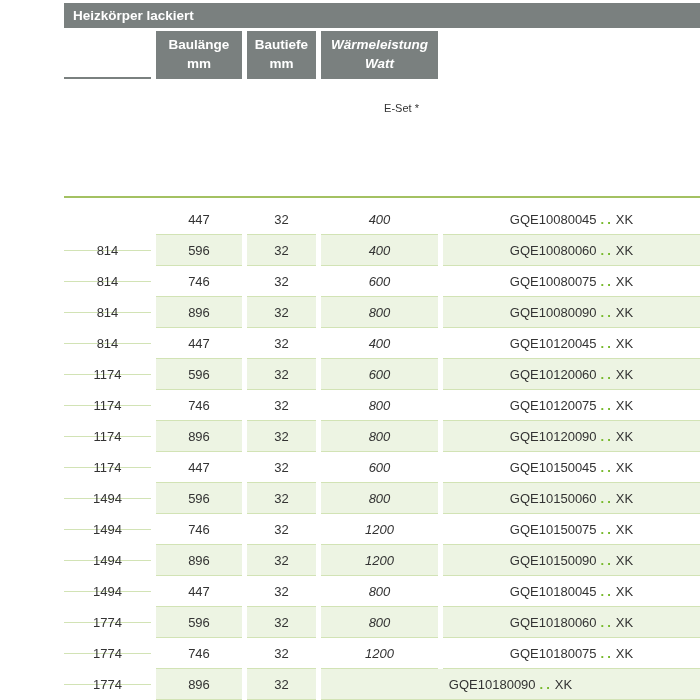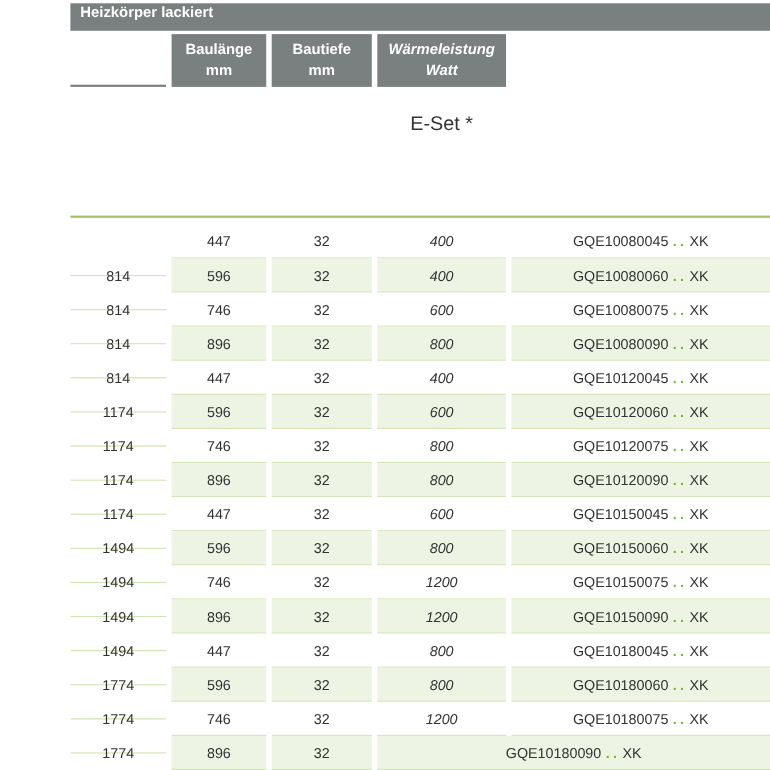--- a/index.html
+++ b/index.html
@@ -16,43 +16,43 @@
   body{
     width:700px;height:700px;background:#ffffff;
     font-family:"Liberation Sans", sans-serif;
     color:var(--body-text);
   }
   .page{position:relative;width:700px;height:700px;overflow:hidden;}
 
   .title-bar{
     position:absolute;left:64px;top:3px;width:636px;height:25px;
     background:var(--header-bg);color:var(--header-text);
-    display:flex;align-items:flex-start;padding-left:9px;
+    display:flex;align-items:center;padding-left:9px;
     font-size:13.5px;font-weight:bold;
   }
 
   .col-headers{
     position:absolute;left:64px;top:31px;width:636px;height:48px;
     display:flex;gap:5px;
   }
   .col-head{
     background:var(--header-bg);color:var(--header-text);
     font-size:13.5px;font-weight:bold;line-height:1.4;
     display:flex;align-items:center;justify-content:center;
     text-align:center;white-space:pre-line;
   }
   .w1{width:87px;margin-top:46px;}
   .w2{width:86px;text-align:center;}
-  .w3{width:91px;}
+  .w3{width:69px;}
   .w4{width:117px;font-style:italic;}
   .w5{flex:1;}
 
   .eset{
     position:absolute;left:343px;top:102px;width:117px;
-    text-align:center;font-size:18px;color:var(--body-text);
+    text-align:center;font-size:11px;color:var(--body-text);
   }
 
   .green-rule{
     position:absolute;left:64px;top:196px;width:636px;height:2px;
     background:var(--separator-green);
   }
 
   .tbody{
     position:absolute;left:64px;top:204px;width:636px;
   }

